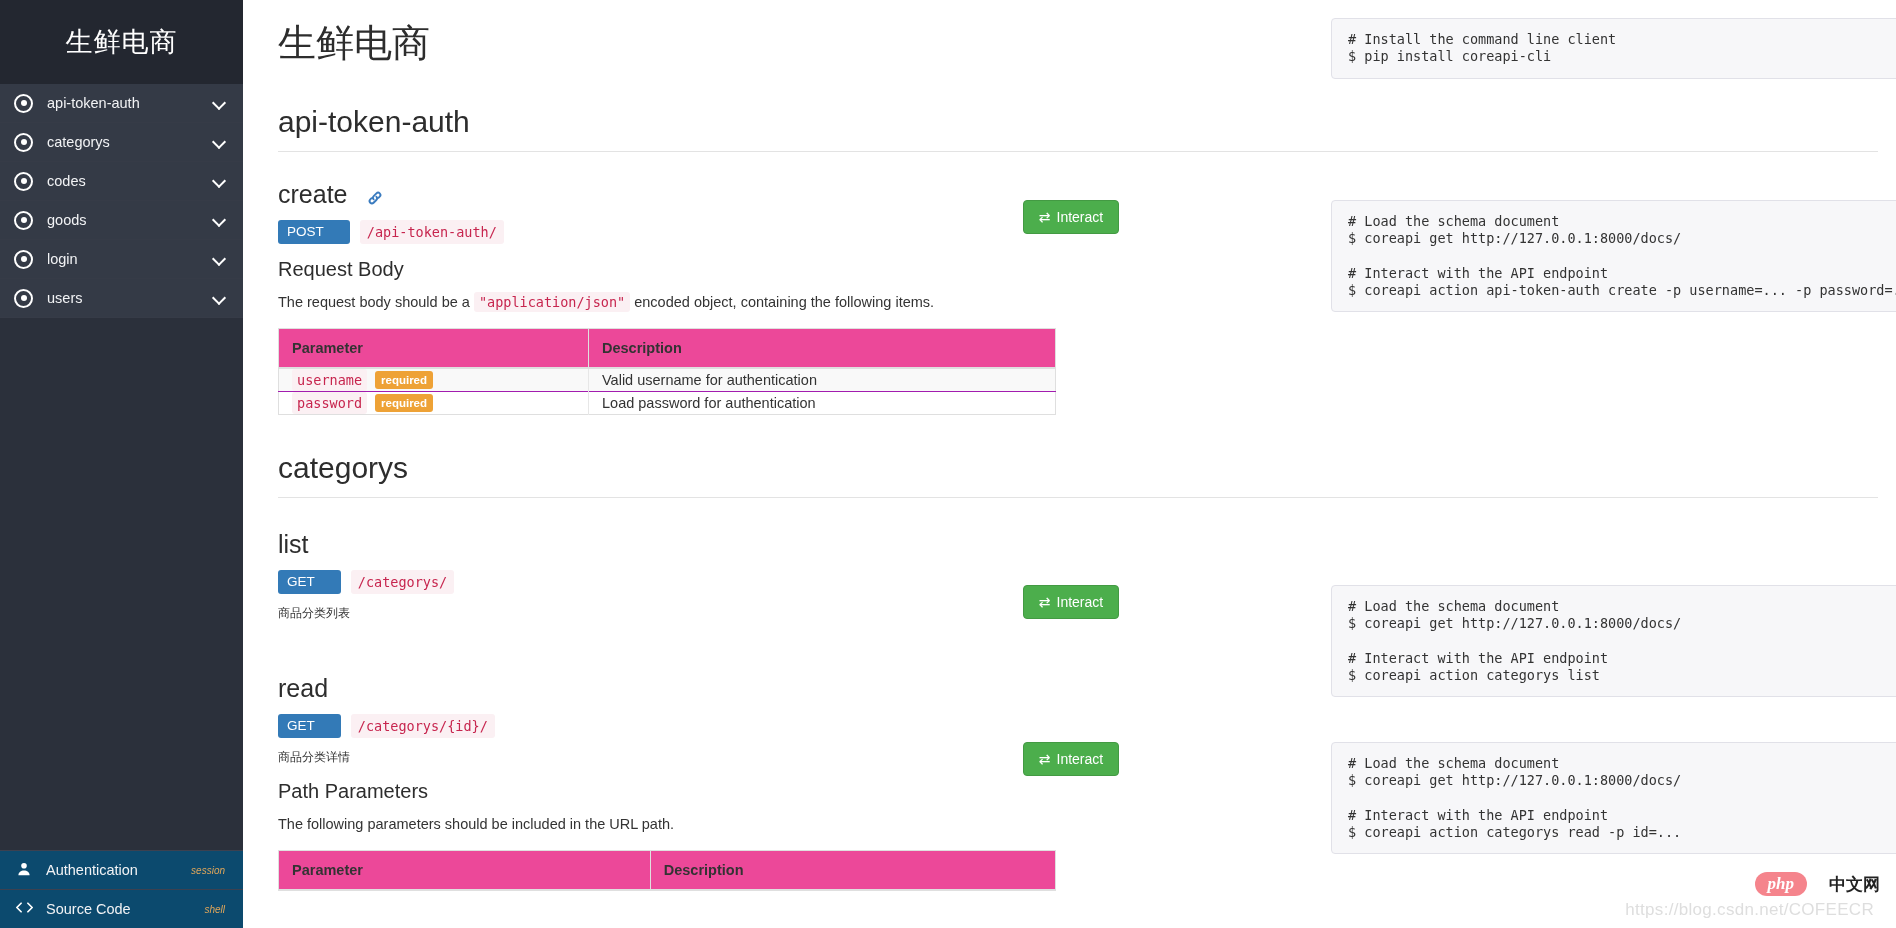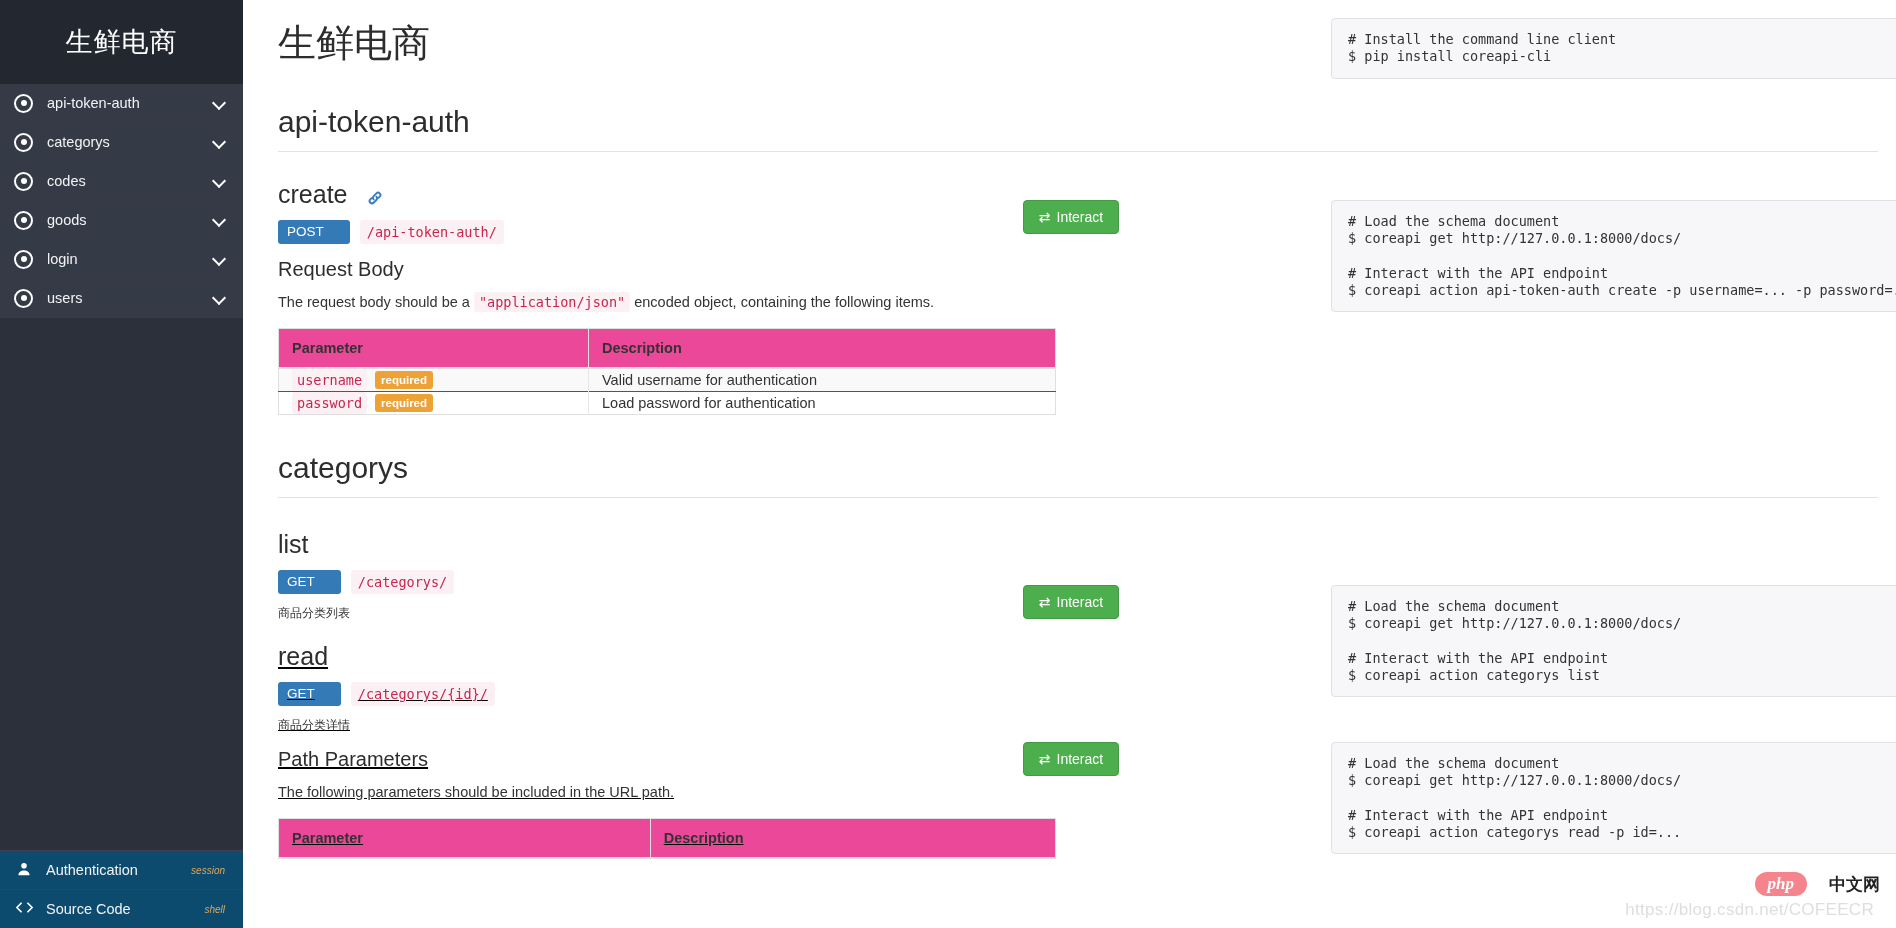--- a/index.html
+++ b/index.html
@@ -357,21 +357,21 @@
       <h3 class="op-title">
         <span>list</span>
       </h3>
       <div class="meth-row">
         <span class="badge-method get">GET</span>
         <span class="path">/categorys/</span>
       </div>
       <div class="desc-cn">商品分类列表</div>
     </div>
 
-    <div class="link-row" style="margin-top:20px;text-decoration:underline;">
+    <div class="link-row" style="margin-top:52px;">
       <h3 class="op-title">
         <span>read</span>
       </h3>
       <div class="meth-row">
         <span class="badge-method get">GET</span>
         <span class="path">/categorys/{id}/</span>
       </div>
       <div class="desc-cn">商品分类详情</div>
 
       <h4 class="sub-title">Path Parameters</h4>

